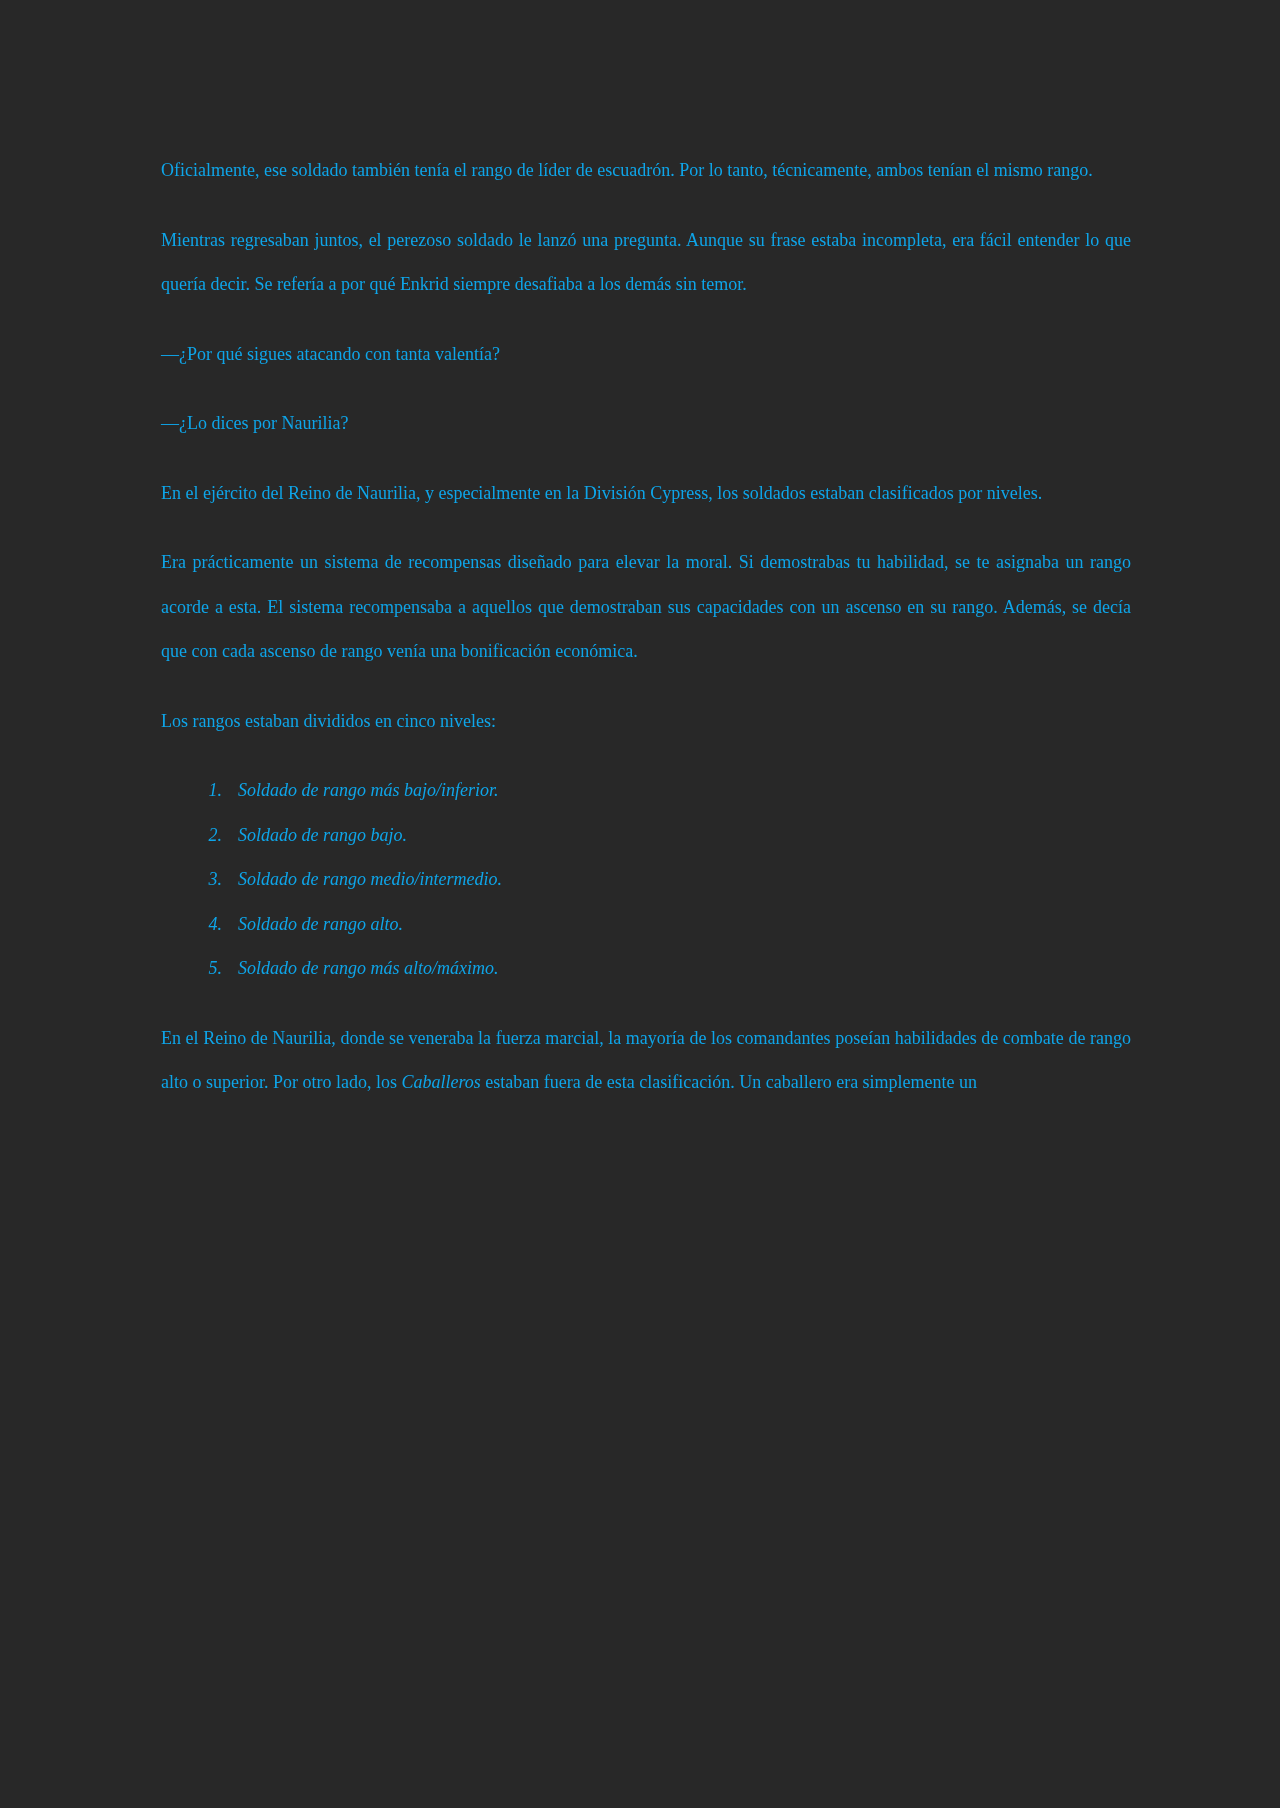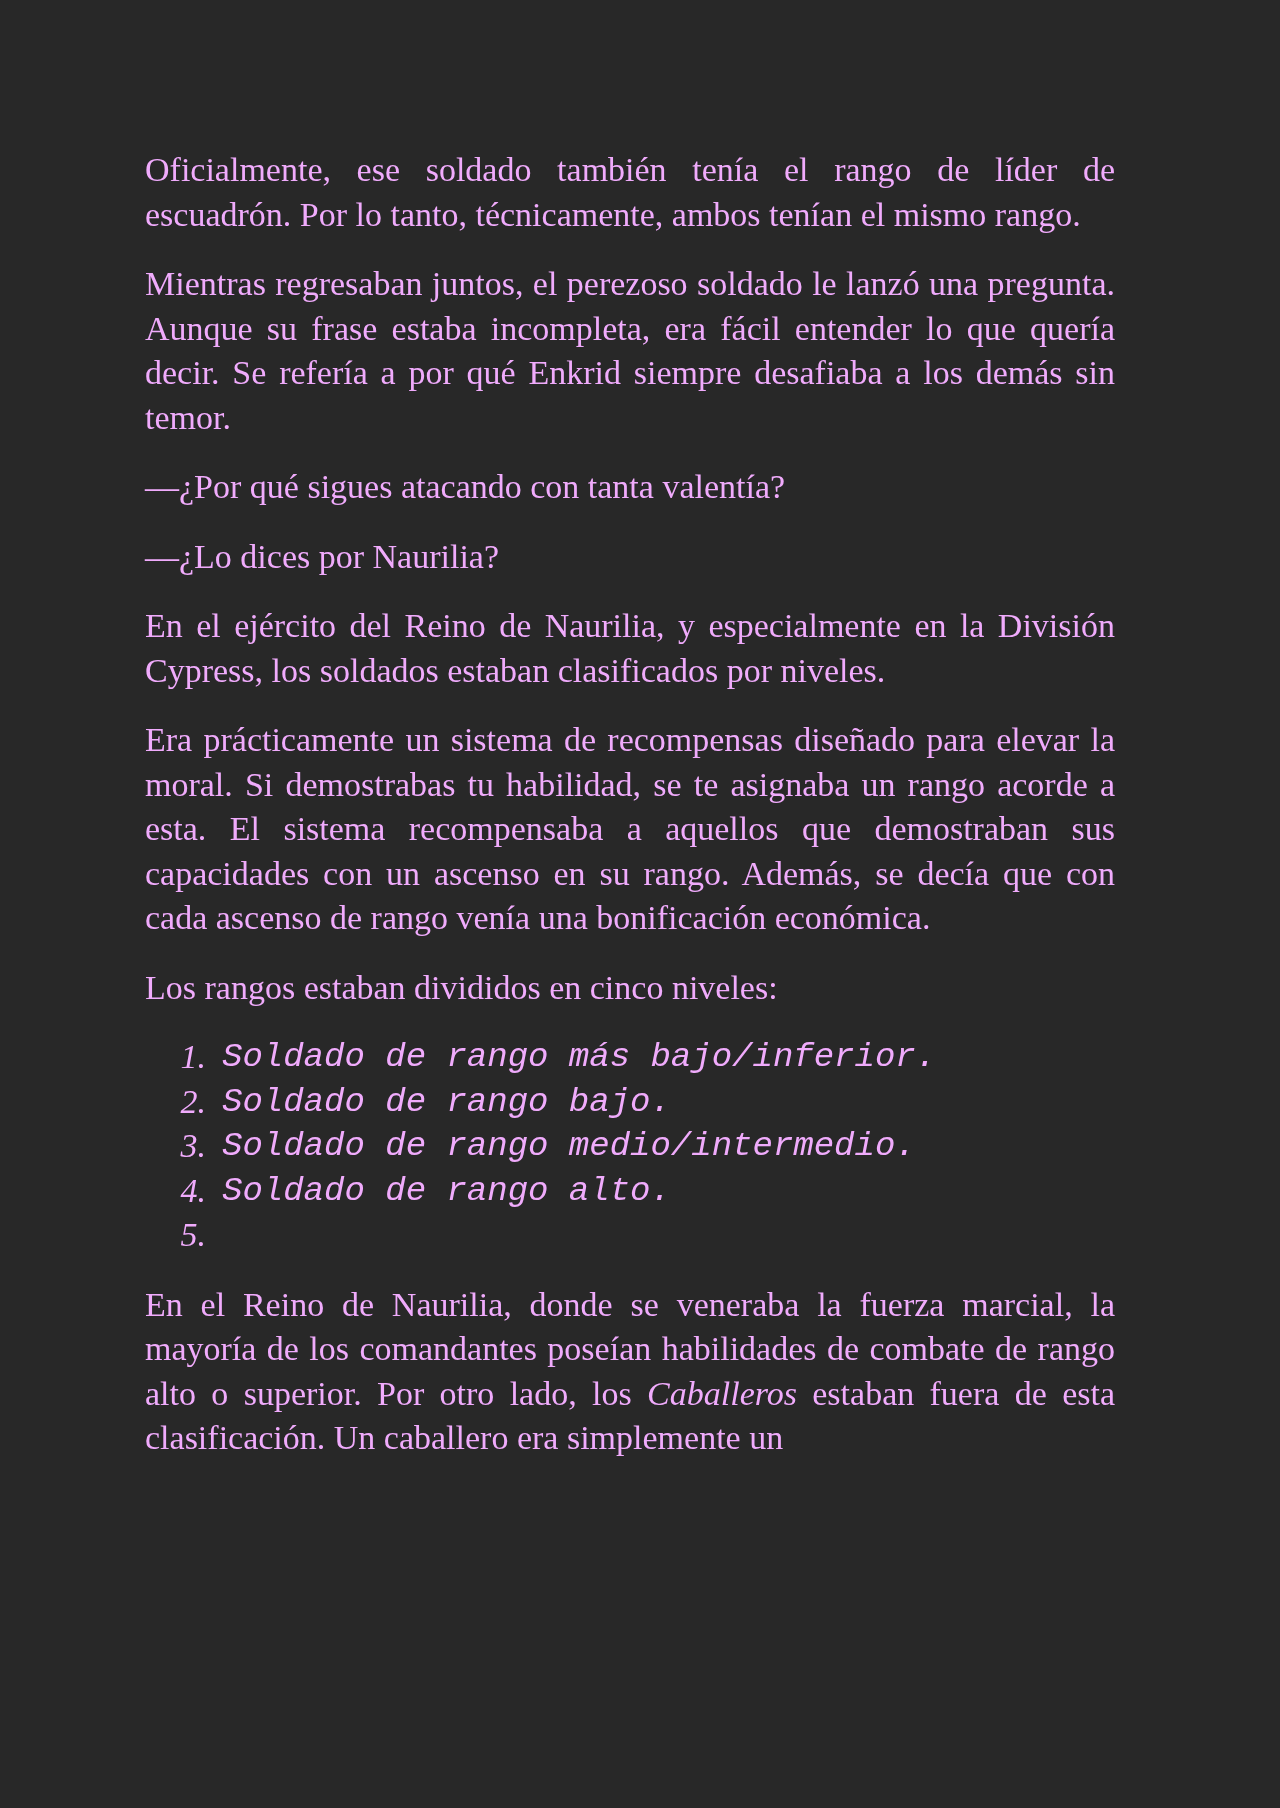--- a/index.html
+++ b/index.html
@@ -8,26 +8,26 @@
       background: #282828;
     }
     body {
       width: 1280px;
       height: 1808px;
       overflow: hidden;
       position: relative;
     }
     .page {
       position: absolute;
-      left: 145px;
+      left: 161px;
       top: 148px;
       width: 970px;
-      color: #f0abfc;
+      color: #0ea5e9;
       font-family: "Liberation Serif", "DejaVu Serif", serif;
-      font-size: 34px;
+      font-size: 18px;
       line-height: 44.5px;
     }
     .para {
       margin: 0 0 25px 0;
       text-align: justify;
       text-justify: inter-word;
     }
     .para.left {
       text-align: left;
     }
@@ -43,21 +43,20 @@
     }
     .rank-list .num {
       width: 77px;
       text-align: right;
       padding-right: 16px;
       box-sizing: border-box;
       font-style: italic;
     }
     .rank-list .txt {
       font-style: italic;
-      font-family: Liberation Mono, monospace;
     }
     em {
       font-style: italic;
     }
   </style>
 </head>
 <body>
 
 <main class="page">
 
@@ -81,19 +80,20 @@
     <li>
       <span class="num">3.</span>
       <span class="txt">Soldado de rango medio/intermedio.</span>
     </li>
     <li>
       <span class="num">4.</span>
       <span class="txt">Soldado de rango alto.</span>
     </li>
     <li>
       <span class="num">5.</span>
+      <span class="txt">Soldado de rango más alto/máximo.</span>
     </li>
   </ol>
 
 
   <p class="para"><span>En el Reino de Naurilia, donde se veneraba la fuerza marcial, la mayoría de los comandantes poseían habilidades de combate de rango alto o superior. Por otro lado, los </span><em>Caballeros</em><span> estaban fuera de esta clasificación. Un caballero era simplemente un</span></p>
 
 </main>
 
 </body></html>

